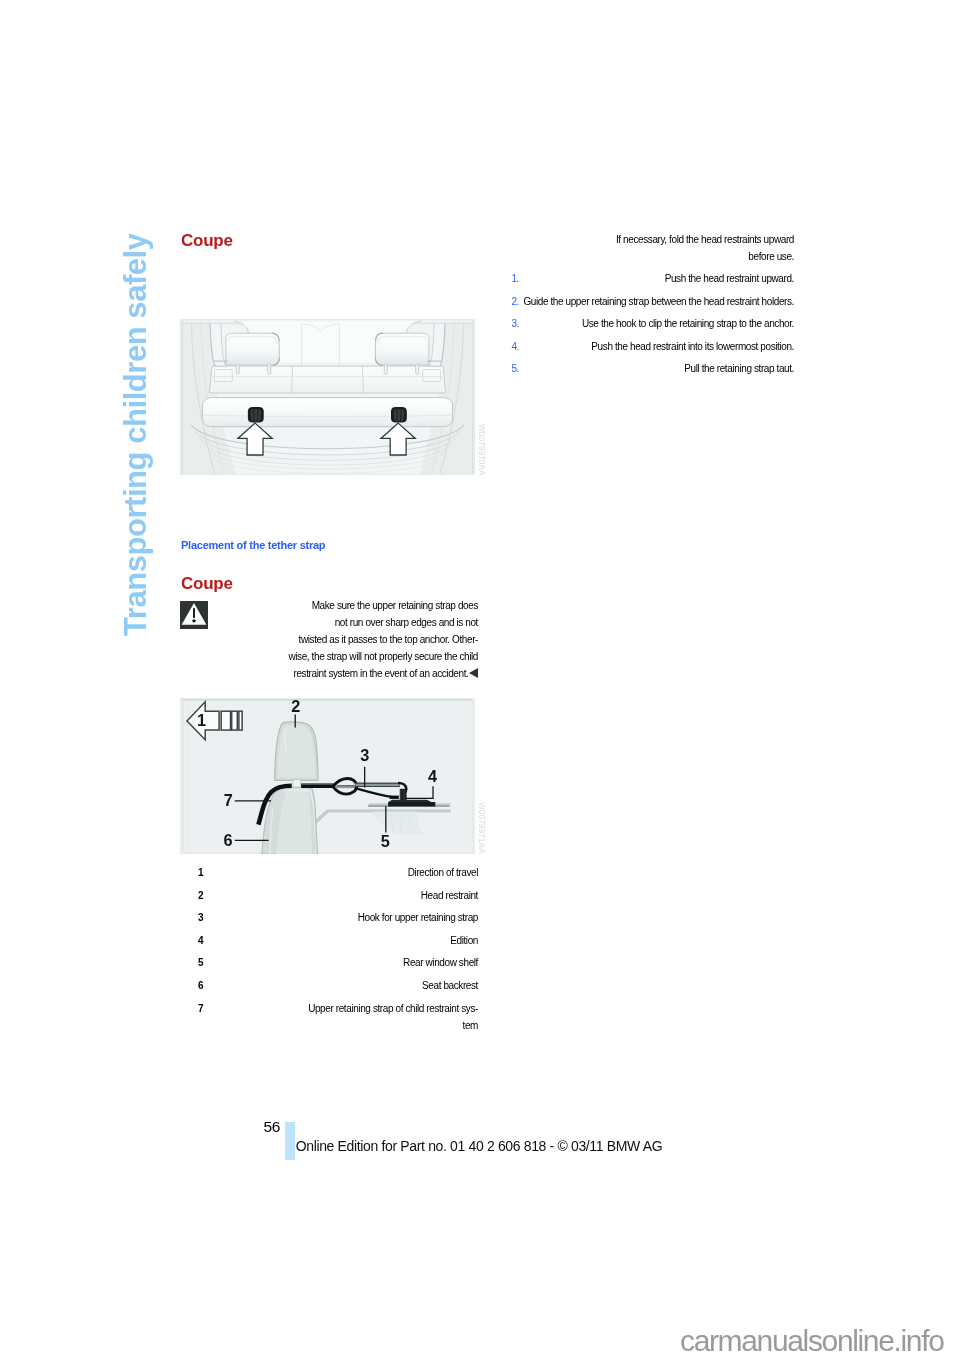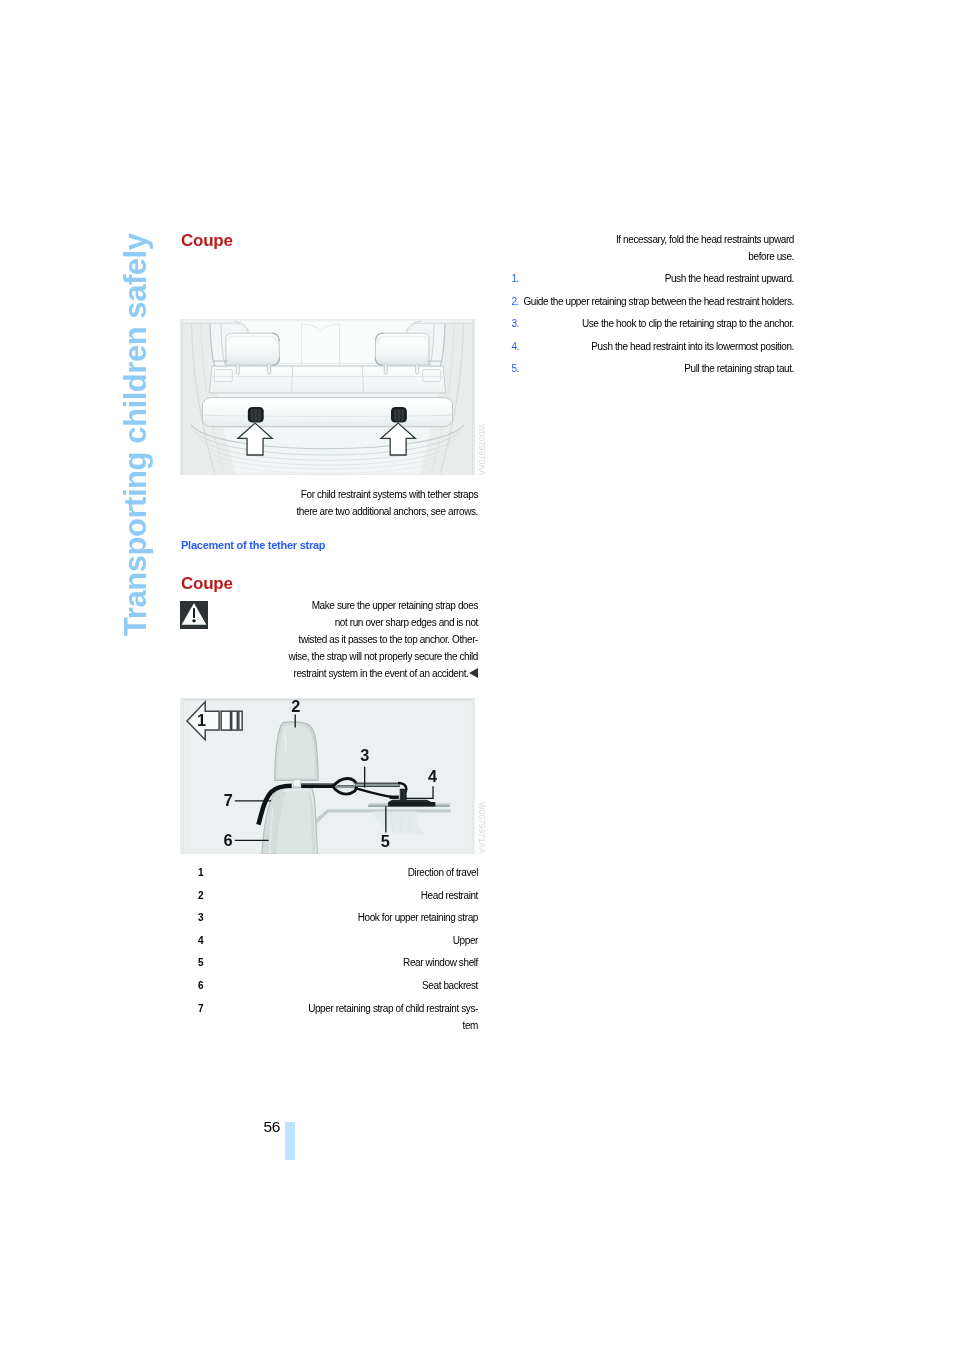--- a/index.html
+++ b/index.html
@@ -157,24 +157,20 @@
         <path d="M217.6 90.6 C217.4 94.5 217.6 99 218.2 102.3 M221.7 90.6 C221.9 94.5 221.7 99 221.1 102.3" stroke="#14191a" stroke-width="0.8" fill="none"></path>
       </g>
 
       <path d="M75.3 104.2 L92.5 119.6 L83.3 119.6 L83.3 136.2 L67.3 136.2 L67.3 119.6 L58.1 119.6 Z" fill="#ffffff" stroke="#333b3d" stroke-width="1.3" stroke-linejoin="miter"></path>
       <path d="M218.9 104.2 L236.1 119.6 L226.9 119.6 L226.9 136.2 L210.9 136.2 L210.9 119.6 L201.7 119.6 Z" fill="#ffffff" stroke="#333b3d" stroke-width="1.3" stroke-linejoin="miter"></path>
     </svg>
   </div>
 
   <div class="figcode" style="left:486px;top:424px;">W0079970AA</div>
 
-  <div class="col colL" style="top:486px;">
-      <div>For child restraint systems with tether straps</div>
-      <div>there are two additional anchors, see arrows.</div>
-    </div>
 
   <h2 class="main" style="position:absolute;left:181px;top:539px;">Placement of the tether strap</h2>
 
   <h2 class="sub" style="position:absolute;left:181px;top:574px;">Coupe</h2>
 
   <div class="col colL" style="top:597px;">
     <svg class="warn-icon" style="margin-top:4px;" viewBox="0 0 28 28">
       <rect x="0" y="0" width="28" height="28" fill="#2d3335"></rect>
       <path d="M14 1.9 L26.4 23.7 L1.6 23.7 Z" fill="#fcfdfd"></path>
       <rect x="13.05" y="6.9" width="1.9" height="10.1" rx="0.85" fill="#0e1011"></rect>
@@ -297,21 +293,21 @@
       <div class="legrow">
         <div class="n">2</div>
         <div class="t">Head restraint</div>
       </div>
       <div class="legrow">
         <div class="n">3</div>
         <div class="t">Hook for upper retaining strap</div>
       </div>
       <div class="legrow">
         <div class="n">4</div>
-        <div class="t">Upper</div>
+        <div class="t">Edition</div>
       </div>
       <div class="legrow">
         <div class="n">5</div>
         <div class="t">Rear window shelf</div>
       </div>
       <div class="legrow">
         <div class="n">6</div>
         <div class="t">Seat backrest</div>
       </div>
       <div class="legrow">
@@ -346,14 +342,16 @@
         <div class="t">Push the head restraint into its lowermost position.</div>
       </div>
       <div class="numrow">
         <div class="n">5.</div>
         <div class="t">Pull the retaining strap taut.</div>
       </div>
     </div>
 
   <div class="pagenum" style="left:263.5px;top:1118px;">56</div>
   <div class="bluebar" style="left:285px;top:1121.7px;width:9.8px;height:38.1px;"></div>
-
+  <div class="footer" style="left:295.7px;top:1137.5px;">Online Edition for Part no. 01 40 2 606 818 - © 03/11 BMW AG</div>
+
+  <div class="watermark" style="left:680px;top:1323.5px;">carmanualsonline.info</div>
 </div>
 
 </body></html>

